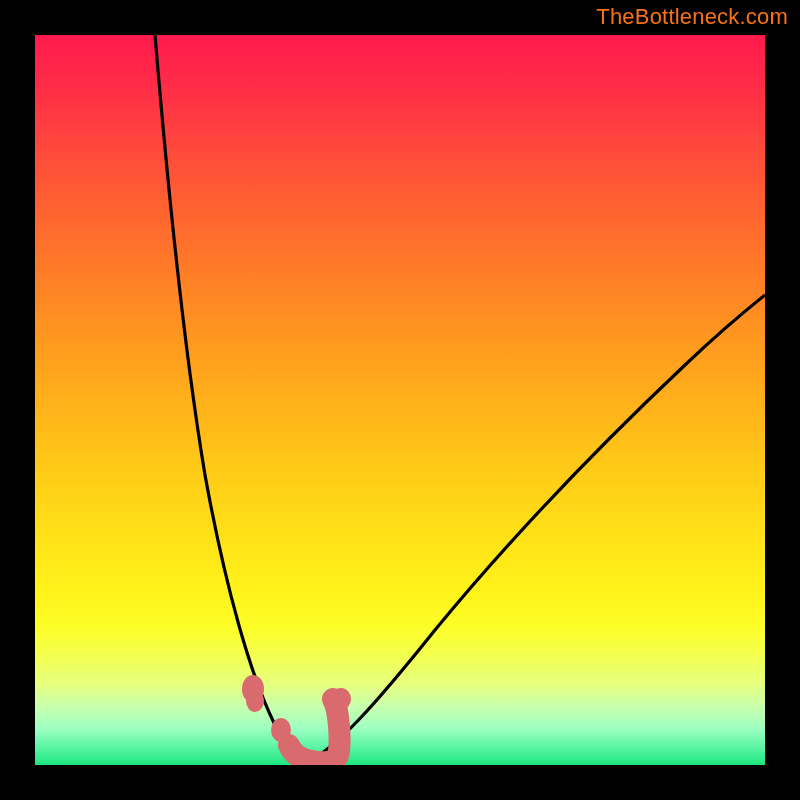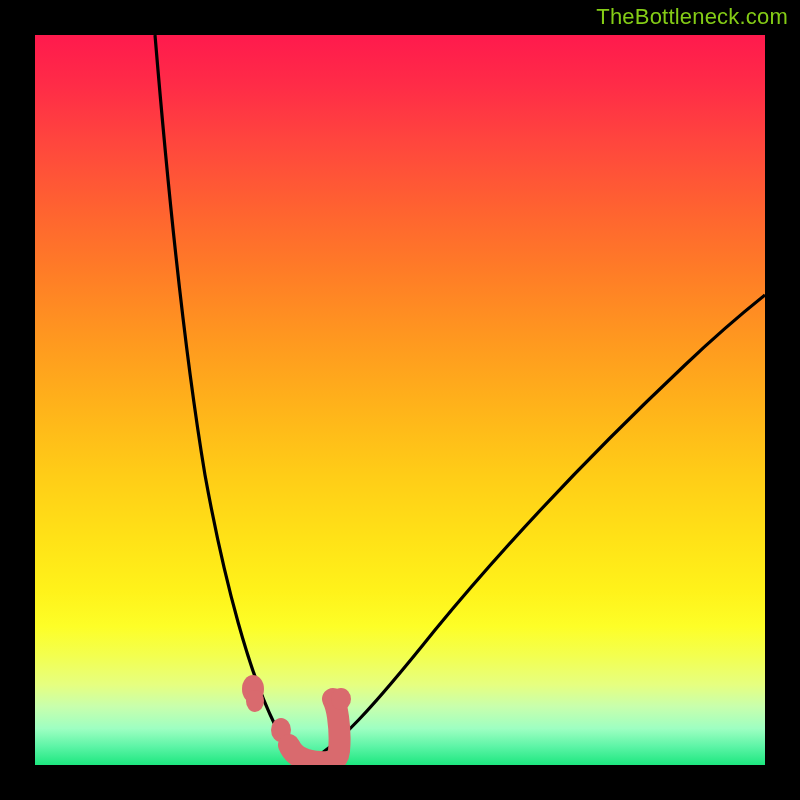--- a/index.html
+++ b/index.html
@@ -58,21 +58,21 @@
     position: absolute;
     left: 0;
     top: 0;
     width: 100%;
     height: 100%;
   }
   .watermark {
     position: absolute;
     top: 4px;
     right: 12px;
-    color: #84cc16;
+    color: #f97316;
     font-size: 22px;
     font-weight: 500;
     letter-spacing: 0.2px;
   }
 </style>
 </head>
 <body>
 
 <div class="frame">
 

